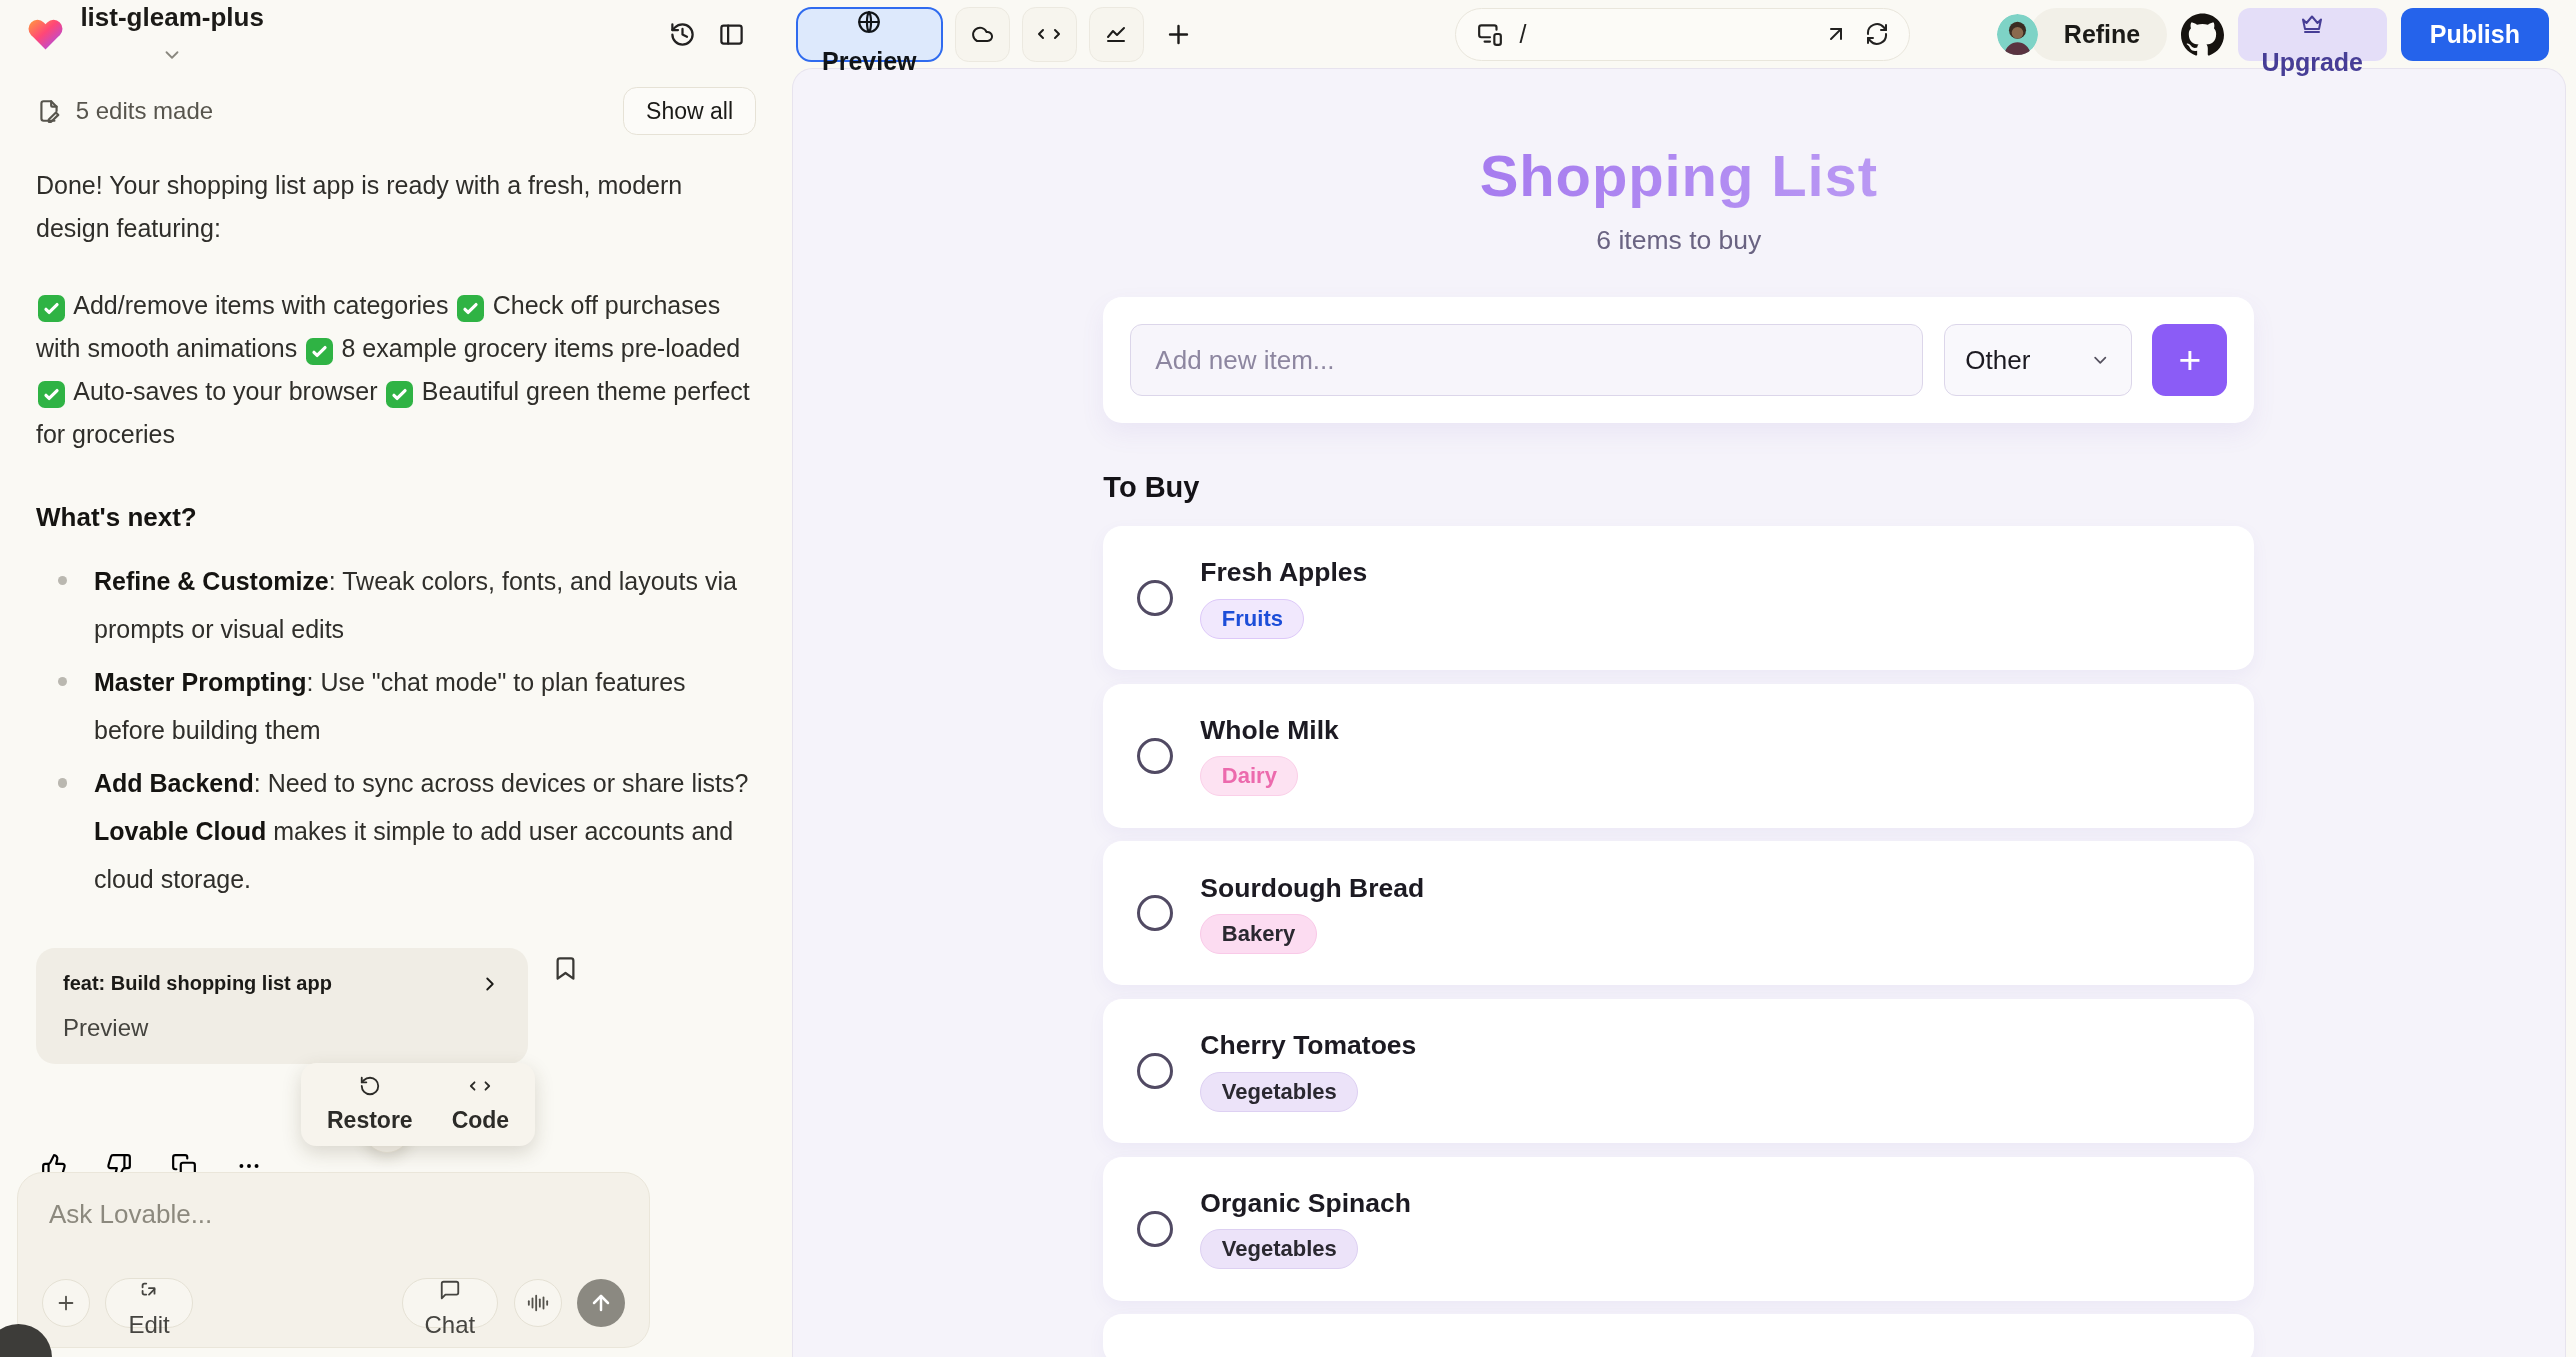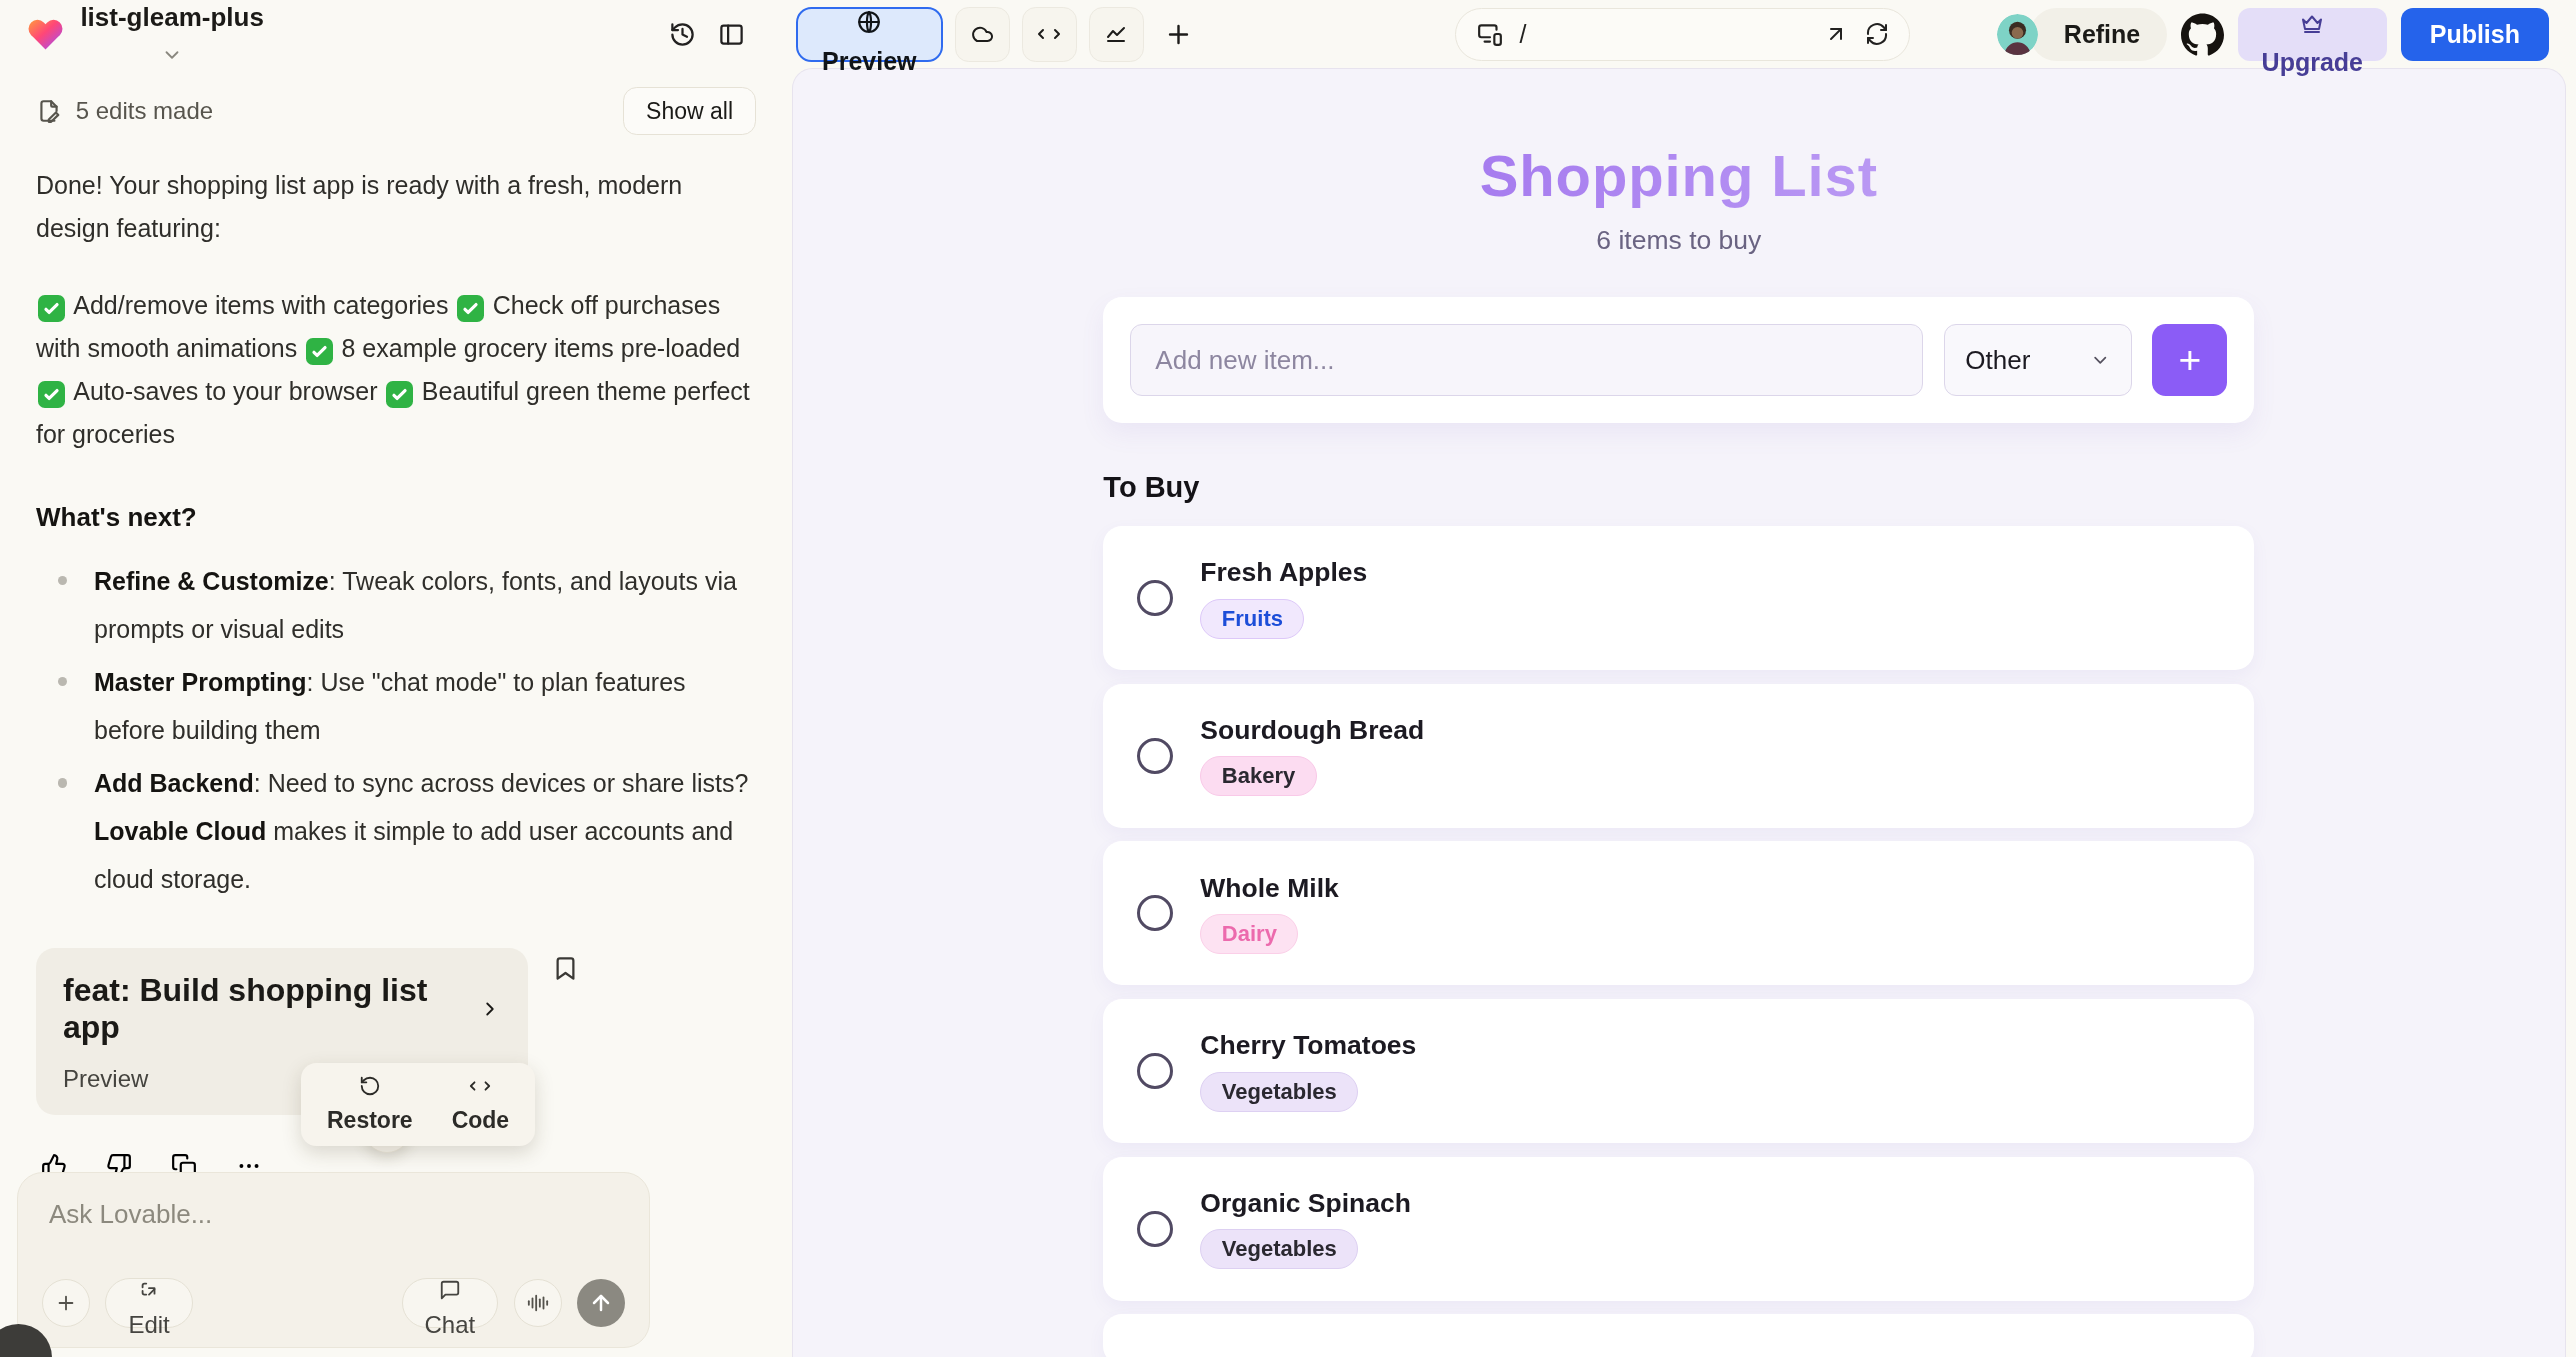--- a/index.html
+++ b/index.html
@@ -50,21 +50,21 @@
   .features { margin:34px 36px 0; font-size:25px; line-height:43px; color:#2f2e2a; }
   .check { display:inline-flex; width:27px; height:27px; background:#2fb344; border-radius:6.8px;
     vertical-align:-4.3px; margin:0 8.6px 0 1.7px; align-items:center; justify-content:center; }
   .whats-next { margin:46px 36px 0; font-size:26px; font-weight:700; color:#151411; }
   .bullets { margin:24px 36px 0 63px; list-style:none; }
   .bullets li { position:relative; font-size:25px; line-height:48px; color:#2f2e2a; margin-bottom:5.1px; padding-left:31px; }
   .bullets li::before { content:""; position:absolute; left:-5.1px; top:19px; width:9.4px; height:9.4px; border-radius:50%; background:#bab8b0; }
   .bullets b { color:#151411; }
   .commit-row { margin:45px 36px 0; display:flex; align-items:flex-start; gap:24px; }
   .commit-card { width:492px; background:#f0ede5; border-radius:19px; padding:24px 27px 22px; }
-  .commit-title { display:flex; align-items:center; justify-content:space-between; font-size:32px; font-weight:700; color:#1b1a17;gap:40px; }
+  .commit-title { display:flex; align-items:center; justify-content:space-between; font-size:20px; font-weight:700; color:#1b1a17;gap:40px; }
   .commit-status { margin-top:19px; font-size:24px; color:#45443f; }
   .bookmark-btn { margin-top:6.8px; color:#3a3935; }
   .hover-pill { position:absolute; left:301px; top:995px; background:#f7f4ed; border-radius:15.4px;
     box-shadow:0 6.8px 19px rgba(70,60,35,.18); padding:12px 26px; display:flex; gap:39px; z-index:3; }
   .hover-pill button { display:flex; align-items:center; gap:10.3px; font-size:23px; font-weight:600; color:#2c2b28; }
   .scroll-down-btn { position:absolute; left:363px; top:1037px; width:48px; height:48px; border-radius:50%;
     background:#f7f4ed; border:0.9px solid #eae6db; box-shadow:0 5.1px 13.7px rgba(70,60,35,.16);
     display:flex; align-items:center; justify-content:center; color:#454440; z-index:2; }
   .feedback-row { position:absolute; left:41px; top:1085px; display:flex; gap:39px; color:#71706a; }
   .composer { position:absolute; left:17px; top:1104px; width:633px; height:176px; background:#f4f1e9;
@@ -461,30 +461,30 @@
             <button class="checkcircle"></button>
             <div>
               <div class="item-name">Fresh Apples</div>
               <span class="badge fruits">Fruits</span>
             </div>
           </div>
 
           <div class="item-card">
             <button class="checkcircle"></button>
             <div>
-              <div class="item-name">Sourdough Bread</div>
-              <span class="badge bakery">Bakery</span>
+              <div class="item-name">Whole Milk</div>
+              <span class="badge dairy">Dairy</span>
             </div>
           </div>
 
           <div class="item-card">
             <button class="checkcircle"></button>
             <div>
-              <div class="item-name">Whole Milk</div>
-              <span class="badge dairy">Dairy</span>
+              <div class="item-name">Sourdough Bread</div>
+              <span class="badge bakery">Bakery</span>
             </div>
           </div>
 
           <div class="item-card">
             <button class="checkcircle"></button>
             <div>
               <div class="item-name">Cherry Tomatoes</div>
               <span class="badge vegetables">Vegetables</span>
             </div>
           </div>

